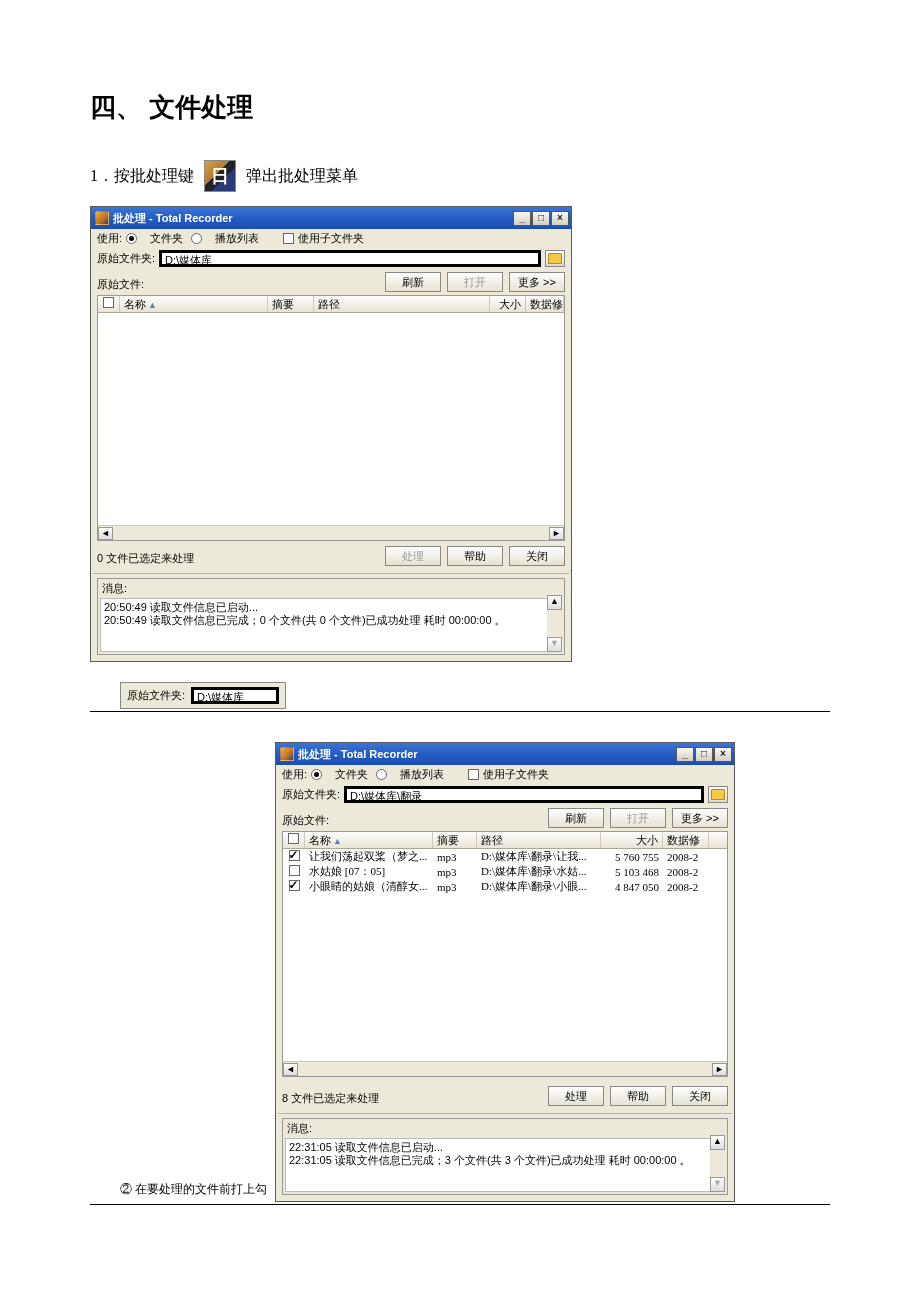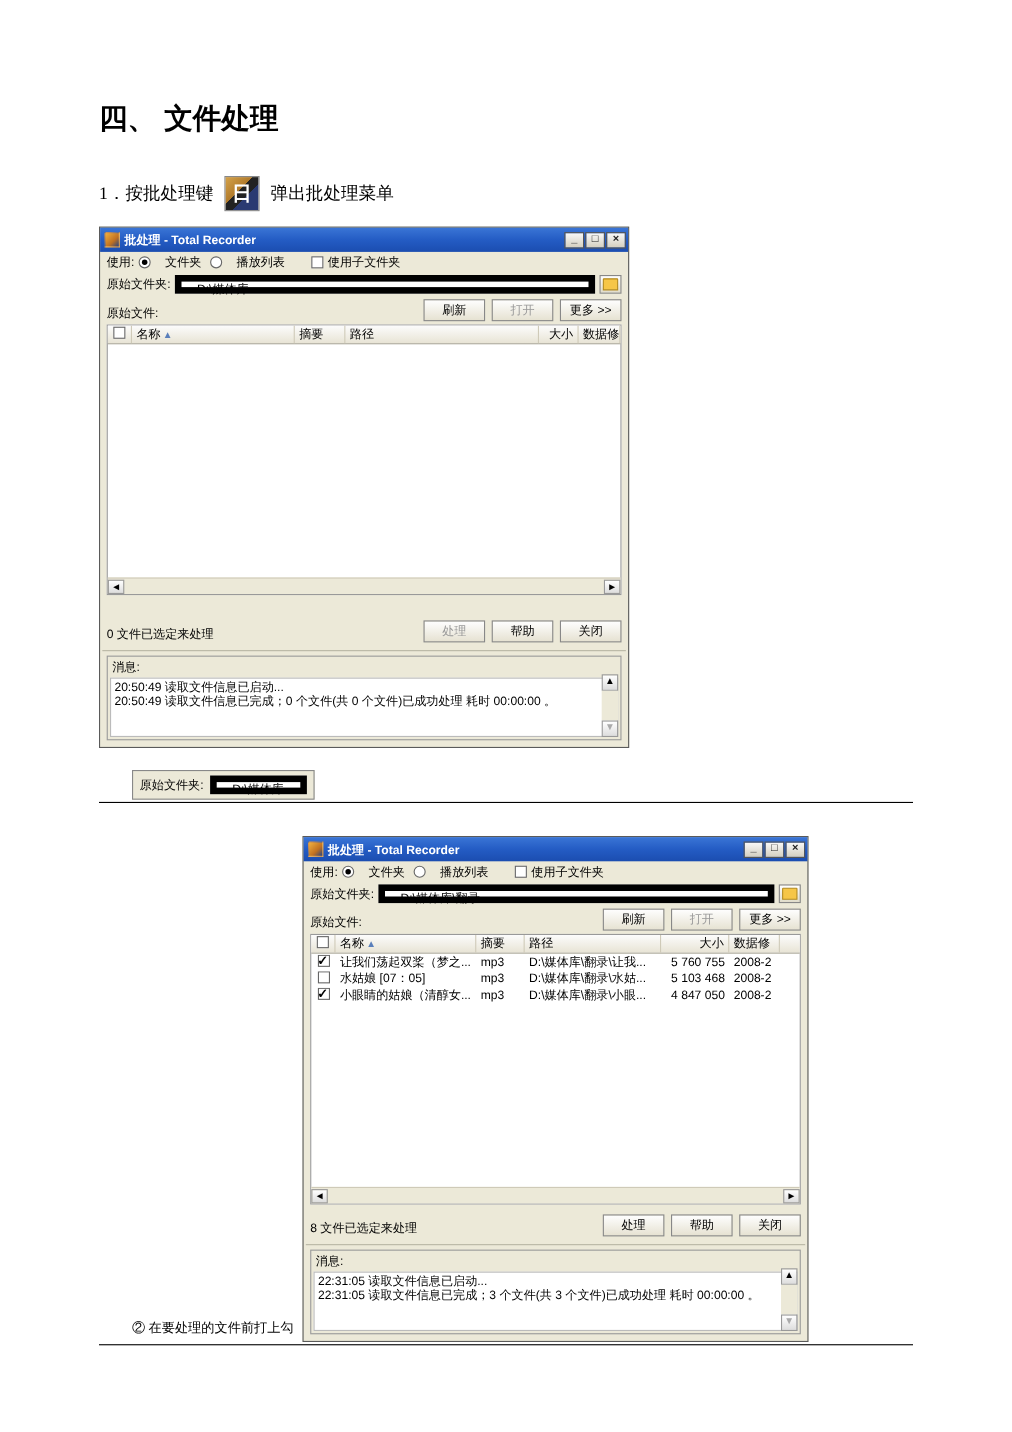--- a/index.html
+++ b/index.html
@@ -124,24 +124,24 @@
   }
   .chk.on::after {
     content: "✓";
     position: absolute;
     left: -1px; top: -3px;
     font-size: 12px;
     color: #000;
     font-weight: bold;
   }
   .txtfield {
-    border: 6px solid #000000;
+    border: 3px solid #000000;
     background: #fff;
     height: 17px;
-    padding: 0 14px;
+    padding: 0 3px;
     font-size: 11px;
     line-height: 15px;
     font-family: inherit;
   }
   .folder-row .txtfield { flex: 1; }
   .folder-btn {
     width: 20px; height: 17px;
     background: linear-gradient(180deg,#fff,#e0dccb);
     border: 1px solid #888;
     display: flex; align-items:center; justify-content:center;
@@ -175,21 +175,21 @@
     display: flex;
     background: linear-gradient(180deg,#fcfcfc,#e8e4d5);
     border-bottom: 1px solid #aca899;
     font-size: 11px;
     height: 17px;
     align-items: center;
     flex-shrink: 0;
   }
   .gh { border-right: 1px solid #cfcab8; padding: 1px 4px; white-space: nowrap; overflow:hidden; height:100%; line-height:15px; }
   .sort-arrow { color:#5a7fbb; font-size:9px; margin-left:2px; }
-  .grid-body { flex: 1; overflow: hidden; position: relative; }
+  .grid-body { flex: 1; overflow: hidden; position: relative; font-family: Liberation Serif, serif; }
   .grid-row { display: flex; font-size: 11px; height: 15px; align-items: center; padding: 0; }
   .gc { padding: 0 4px; white-space: nowrap; overflow: hidden; }
   .col-chk { width: 22px; text-align: center; }
   .col-name1 { width:148px; } .col-sum1 { width:46px; } .col-path1{ flex:1;} .col-size1{width:36px; text-align:right;} .col-data1{width:38px;}
   .col-name2 { width:128px; } .col-sum2 { width:44px; } .col-path2{ width:124px;} .col-size2{width:62px; text-align:right;} .col-data2{width:46px;}
 
   .hscroll {
     height: 15px;
     background: #ece9d8;
     border-top:1px solid #cfcab8;
@@ -307,21 +307,21 @@
           <div class="gh col-size1">大小</div>
           <div class="gh col-data1">数据修</div>
         </div>
         <div class="grid-body"></div>
         <div class="hscroll">
           <span class="sarrow">◄</span>
           <span class="sarrow r">►</span>
         </div>
       </div>
 
-      <div class="btn-row" style="margin-top:20px">
+      <div class="btn-row" style="margin-top:2px">
         <span class="left">0 文件已选定来处理</span>
         <span class="btn disabled">处理</span>
         <span class="btn">帮助</span>
         <span class="btn">关闭</span>
       </div>
 
       <div style="border-top:1px solid #b9b6a5; margin:4px 2px 0 2px"></div>
 
       <div class="status-pane">
         <div class="msg-lbl">消息:</div>

